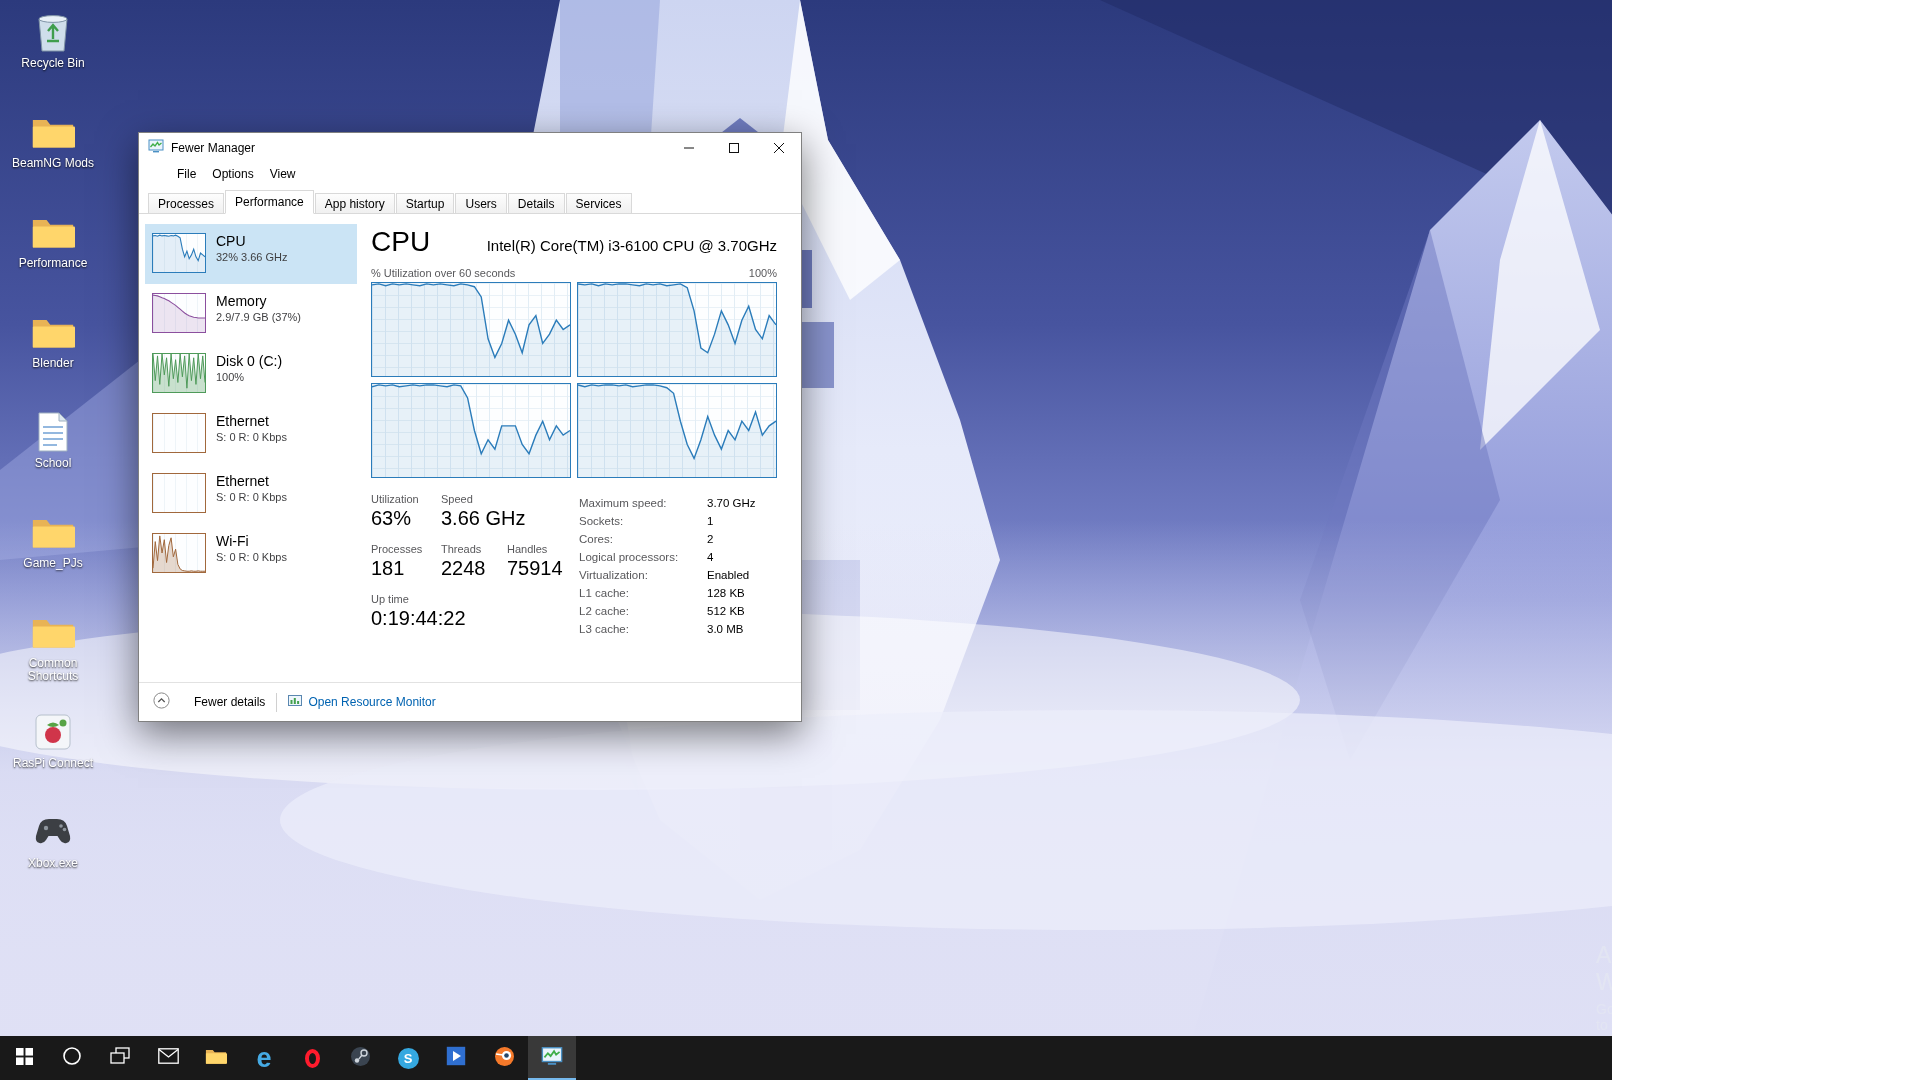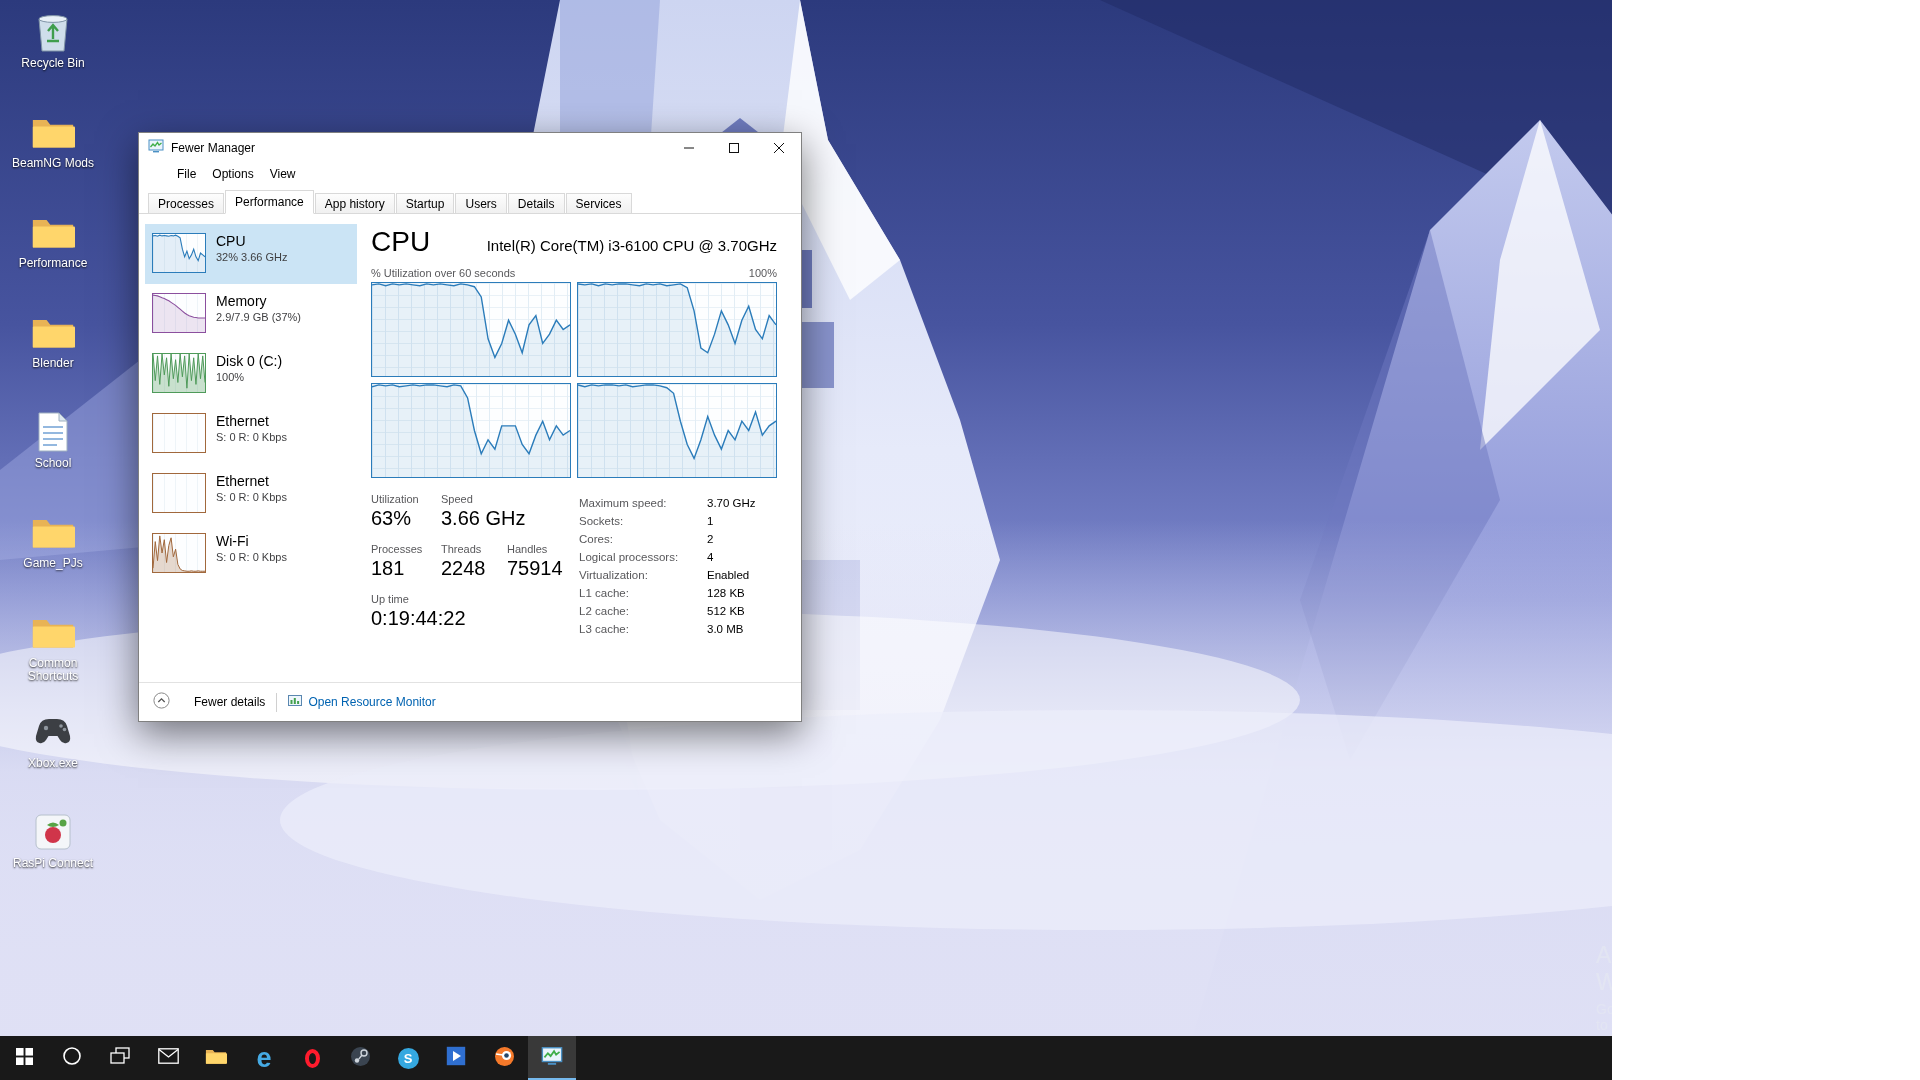--- a/index.html
+++ b/index.html
@@ -226,40 +226,40 @@
         <svg width="44" height="36" viewBox="0 0 48 38">
             <path d="M2 6 h15 l4 5 h25 v25 h-44 z" fill="#e8b355"></path>
             <rect x="2" y="13" width="46" height="23" rx="1" fill="#ffd66b"></rect>
           </svg>
       </span>
       <span class="lbl">Common Shortcuts</span>
     </div>
 
     <div class="dicon">
       <span class="ic">
+        <svg width="38" height="38" viewBox="0 0 38 38">
+            <rect x="2" y="2" width="34" height="34" rx="5" fill="#f4f6f9" stroke="#b6c0cc"></rect>
+            <circle cx="19" cy="22" r="8" fill="#d0354a"></circle>
+            <path d="M13 12 q6 -5 12 0 q-6 4 -12 0 z" fill="#57a345"></path>
+            <circle cx="29" cy="10" r="3.5" fill="#57a345"></circle>
+          </svg>
+      </span>
+      <span class="lbl">RasPi Connect</span>
+    </div>
+
+    <div class="dicon">
+      <span class="ic">
         <svg width="44" height="32" viewBox="0 0 44 32">
             <path d="M8 10 q2 -7 10 -7 h8 q8 0 10 7 l3 10 q1 6 -3.5 7 q-4 1 -6.5 -3 l-2.5 -4 h-9 l-2.5 4 q-2.5 4 -6.5 3 q-4.5 -1 -3.5 -7 z" fill="#3c3f44"></path>
             <circle cx="15" cy="12" r="2.2" fill="#8f969e"></circle>
             <circle cx="30" cy="10" r="1.8" fill="#8f969e"></circle>
             <circle cx="33.5" cy="13.5" r="1.8" fill="#8f969e"></circle>
           </svg>
       </span>
       <span class="lbl">Xbox.exe</span>
-    </div>
-
-    <div class="dicon">
-      <span class="ic">
-        <svg width="38" height="38" viewBox="0 0 38 38">
-            <rect x="2" y="2" width="34" height="34" rx="5" fill="#f4f6f9" stroke="#b6c0cc"></rect>
-            <circle cx="19" cy="22" r="8" fill="#d0354a"></circle>
-            <path d="M13 12 q6 -5 12 0 q-6 4 -12 0 z" fill="#57a345"></path>
-            <circle cx="29" cy="10" r="3.5" fill="#57a345"></circle>
-          </svg>
-      </span>
-      <span class="lbl">RasPi Connect</span>
     </div>
 
   </div>
 
   <div class="activate">
     <div class="l1">Activate Windows</div>
     <div class="l2">Go to Settings to activate Windows.</div>
   </div>
 
   <div class="tm-window">

